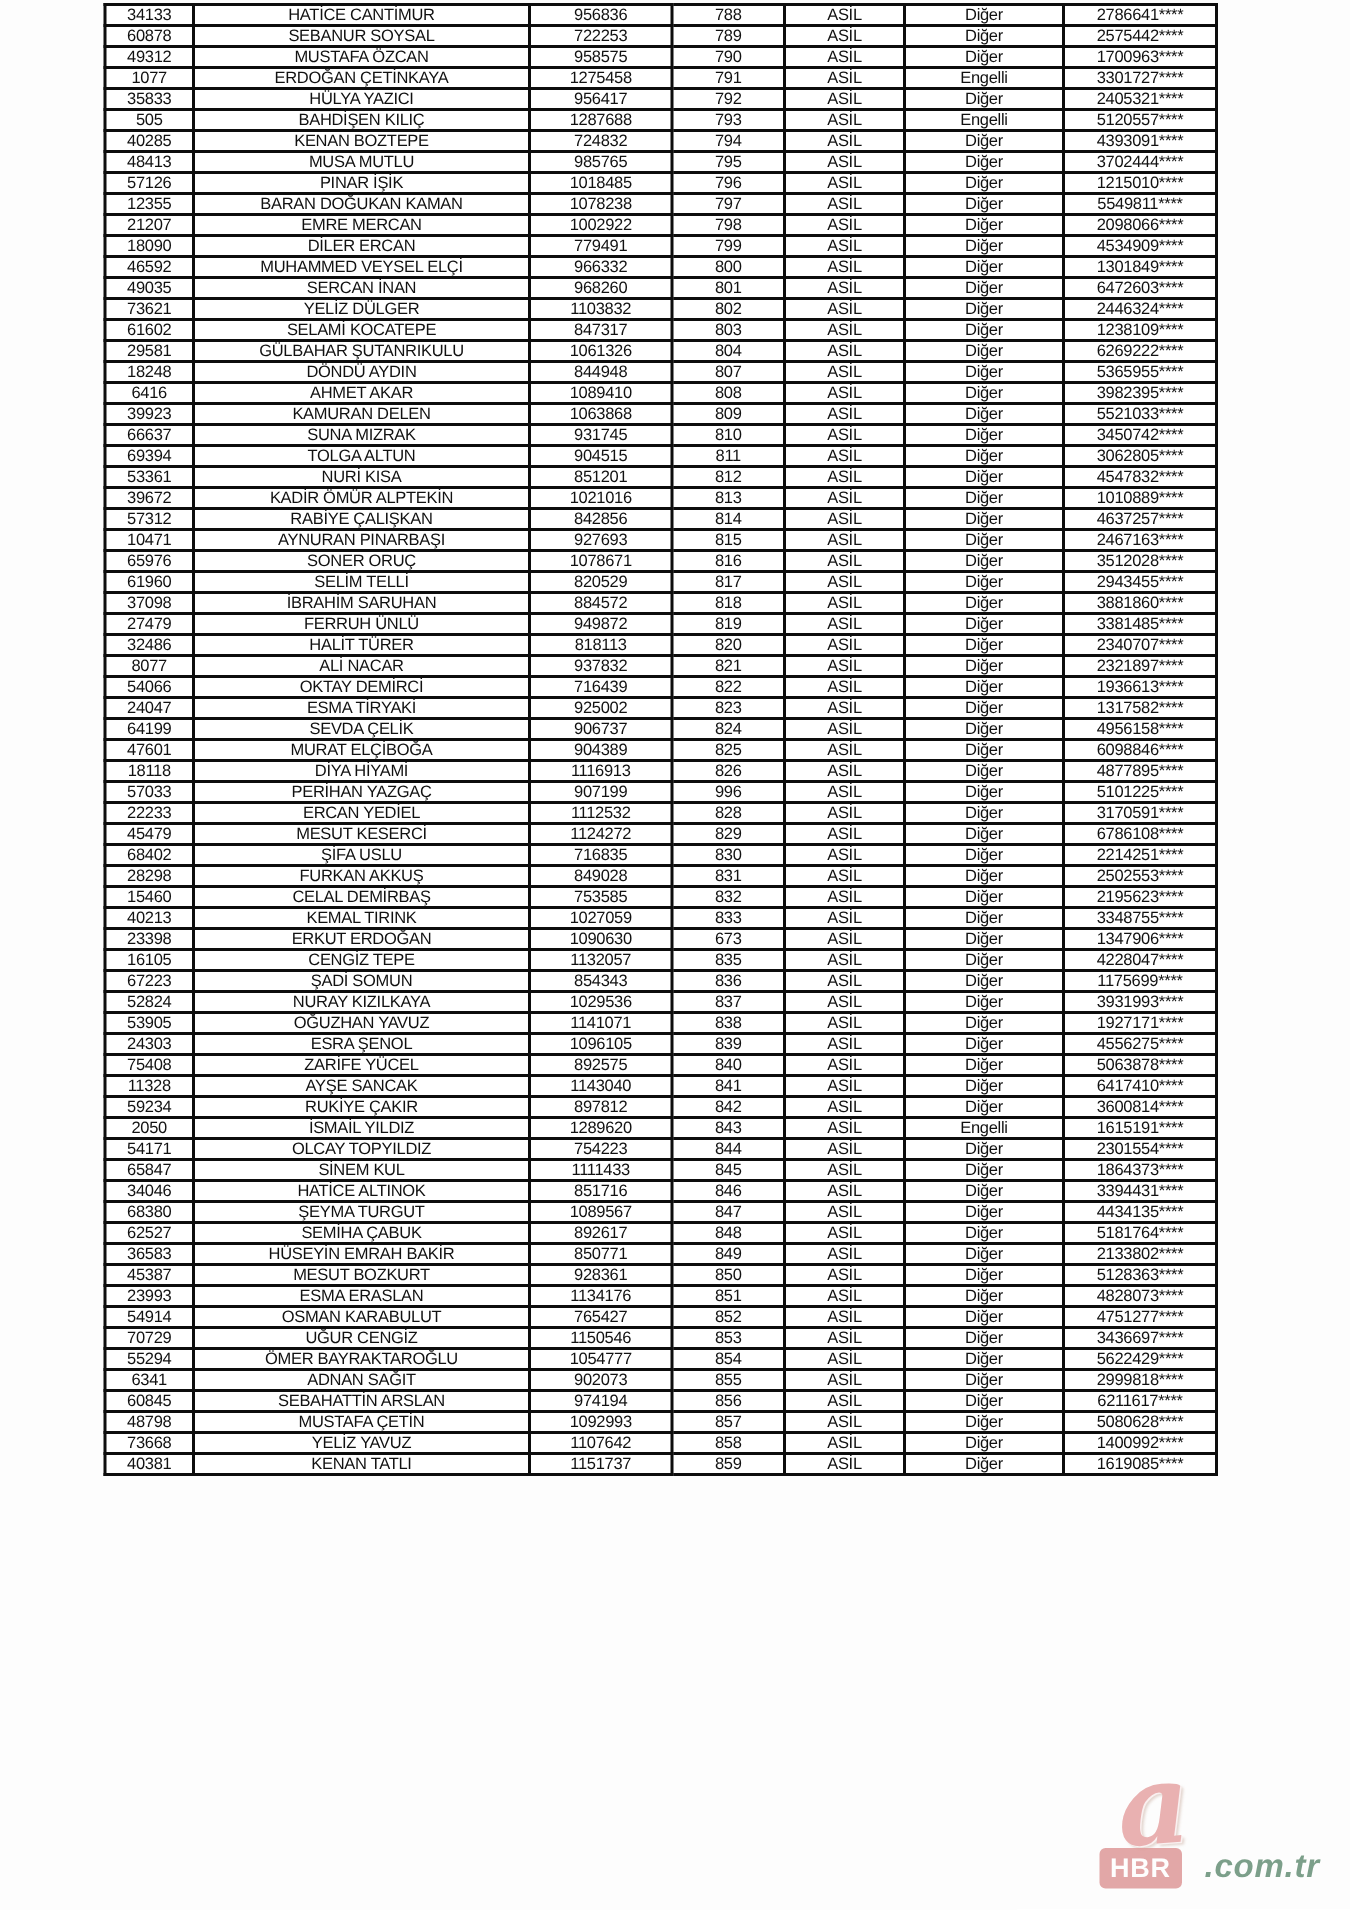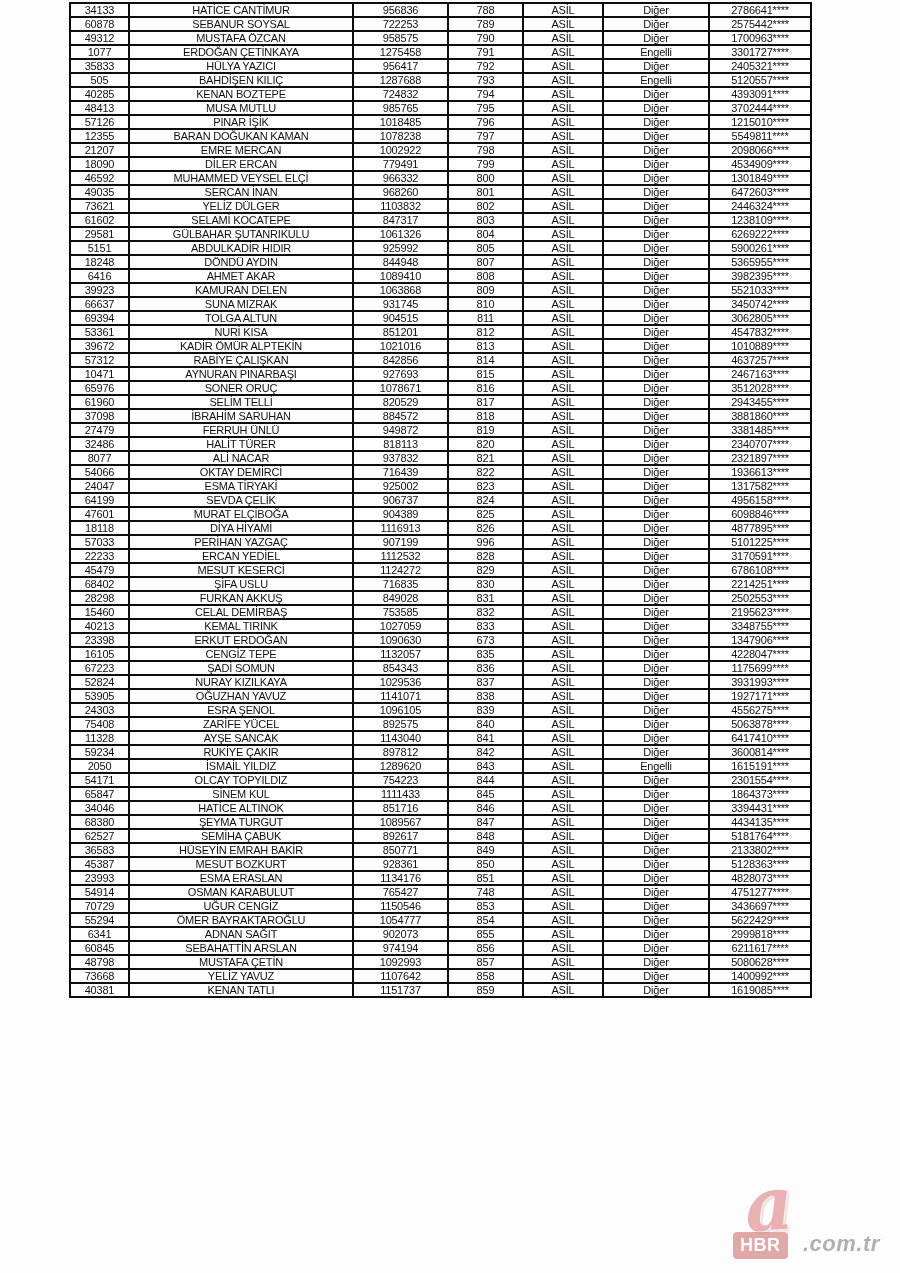--- a/index.html
+++ b/index.html
@@ -53,21 +53,21 @@
     background:#c03a3a;
     color:#ffffff;
     font-weight:bold;font-size:18px;line-height:1;
     padding:4px 7px 5px 7px;border-radius:4px;
     letter-spacing:0.5px;
     opacity:0.8;
   }
   .wm-suffix{
     position:absolute;left:76px;bottom:12px;
     font-weight:bold;font-style:italic;
-    font-size:22px;color:#737373;
+    font-size:22px;color:#14532d;
     letter-spacing:0.5px;
   }
 </style>
 </head>
 <body>
 
 <div class="sheet">
 
   <table class="results">
     <colgroup>
@@ -227,29 +227,20 @@
         <tr>
           <td>29581</td>
           <td>GÜLBAHAR ŞUTANRIKULU</td>
           <td>1061326</td>
           <td>804</td>
           <td>ASİL</td>
           <td>Diğer</td>
           <td>6269222****</td>
         </tr>
         <tr>
-          <td>5151</td>
-          <td>ABDULKADİR HIDIR</td>
-          <td>925992</td>
-          <td>805</td>
-          <td>ASİL</td>
-          <td>Diğer</td>
-          <td>5900261****</td>
-        </tr>
-        <tr>
           <td>18248</td>
           <td>DÖNDÜ AYDIN</td>
           <td>844948</td>
           <td>807</td>
           <td>ASİL</td>
           <td>Diğer</td>
           <td>5365955****</td>
         </tr>
         <tr>
           <td>6416</td>
@@ -644,21 +635,21 @@
           <td>1134176</td>
           <td>851</td>
           <td>ASİL</td>
           <td>Diğer</td>
           <td>4828073****</td>
         </tr>
         <tr>
           <td>54914</td>
           <td>OSMAN KARABULUT</td>
           <td>765427</td>
-          <td>748</td>
+          <td>852</td>
           <td>ASİL</td>
           <td>Diğer</td>
           <td>4751277****</td>
         </tr>
         <tr>
           <td>70729</td>
           <td>UĞUR CENGİZ</td>
           <td>1150546</td>
           <td>853</td>
           <td>ASİL</td>

